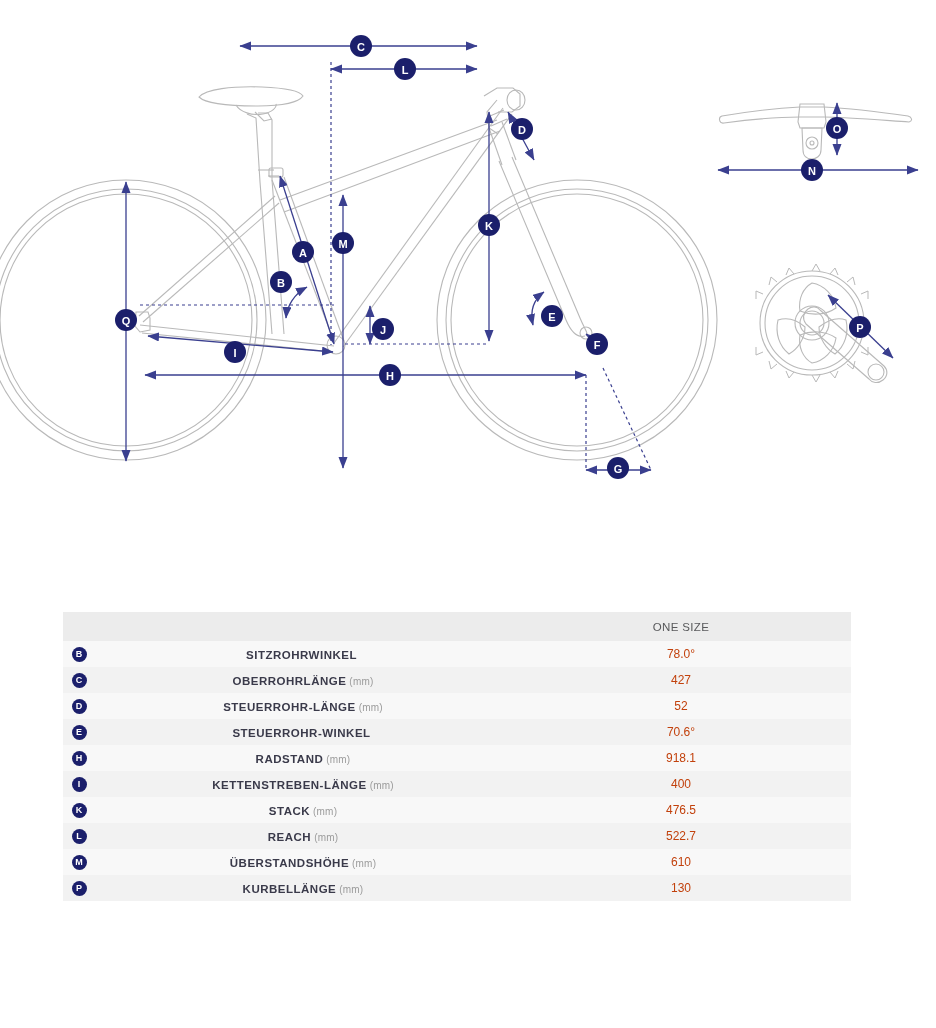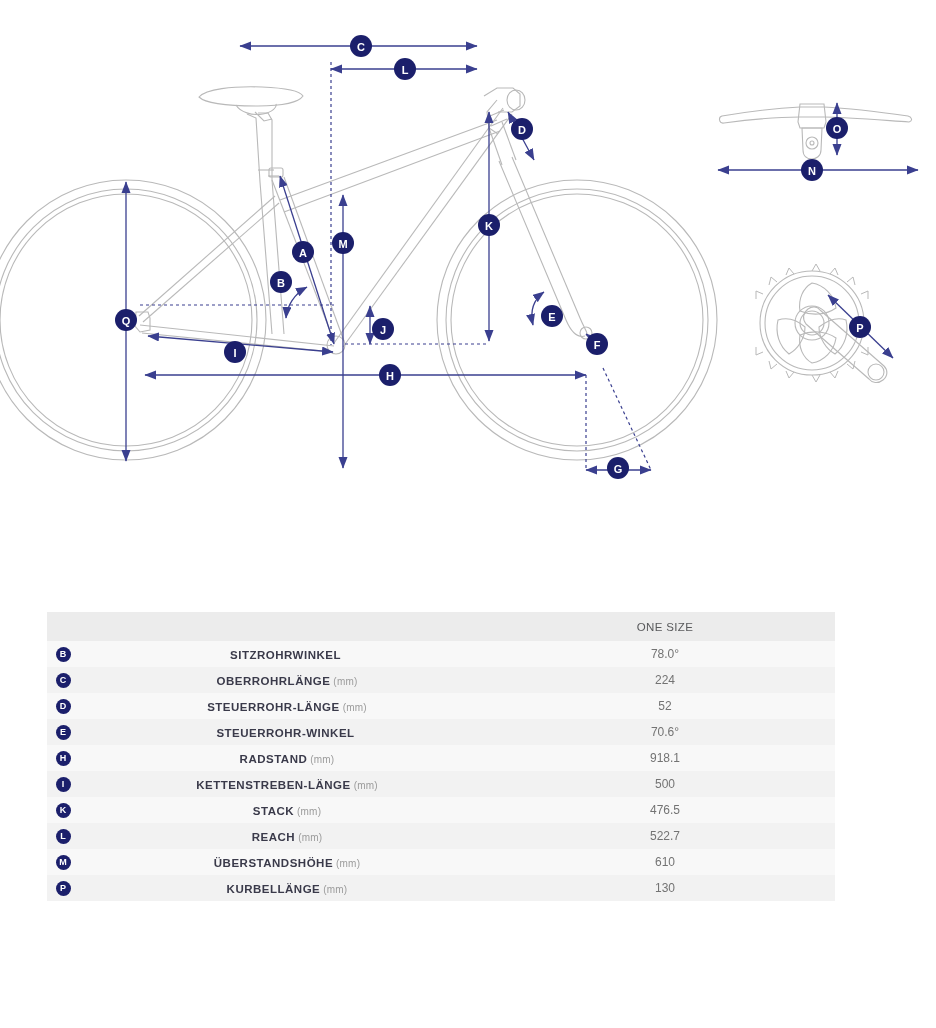--- a/index.html
+++ b/index.html
@@ -36,21 +36,21 @@
     font-family: "Liberation Sans", sans-serif;
     font-size: 11px;
     font-weight: bold;
     text-anchor: middle;
     dominant-baseline: central;
   }
 
   
   #geometry-table {
     position: absolute;
-    left: 47px;
+    left: 63px;
     top: 612px;
     width: 788px;
     border-collapse: collapse;
     table-layout: fixed;
   }
   #geometry-table col.c-badge { width: 32px; }
   #geometry-table col.c-label { width: 416px; }
   #geometry-table col.c-value { width: 340px; }
 
   #geometry-table th,
@@ -116,21 +116,21 @@
     font-size: 10px;
     font-weight: normal;
     color: #9b9b9b;
     letter-spacing: 0.2px;
     margin-left: 3px;
   }
   .value-cell {
     text-align: center;
     vertical-align: middle;
     font-size: 12px;
-    color: #737373;
+    color: #c2410c;
   }
 </style>
 </head>
 <body>
 
 <div id="geometry-diagram">
   <svg width="936" height="520" viewBox="0 0 936 520" xmlns="http://www.w3.org/2000/svg">
     <defs>
       <marker id="arrEnd" markerWidth="9" markerHeight="7" refX="8.5" refY="3.5" orient="auto">
         <polygon points="0 0, 9 3.5, 0 7" fill="#3a3f8f"></polygon>
@@ -379,41 +379,41 @@
   </thead>
   <tbody id="geometry-tbody">
       <tr class="geo-row odd">
         <td class="badge-cell"><span class="row-badge">B</span></td>
         <td class="label-cell"><span class="label-text">SITZROHRWINKEL</span><span class="label-unit"></span></td>
         <td class="value-cell">78.0°</td>
       </tr>
       <tr class="geo-row even">
         <td class="badge-cell"><span class="row-badge">C</span></td>
         <td class="label-cell"><span class="label-text">OBERROHRLÄNGE</span><span class="label-unit">(mm)</span></td>
-        <td class="value-cell">224</td>
+        <td class="value-cell">427</td>
       </tr>
       <tr class="geo-row odd">
         <td class="badge-cell"><span class="row-badge">D</span></td>
         <td class="label-cell"><span class="label-text">STEUERROHR-LÄNGE</span><span class="label-unit">(mm)</span></td>
         <td class="value-cell">52</td>
       </tr>
       <tr class="geo-row even">
         <td class="badge-cell"><span class="row-badge">E</span></td>
         <td class="label-cell"><span class="label-text">STEUERROHR-WINKEL</span><span class="label-unit"></span></td>
         <td class="value-cell">70.6°</td>
       </tr>
       <tr class="geo-row odd">
         <td class="badge-cell"><span class="row-badge">H</span></td>
         <td class="label-cell"><span class="label-text">RADSTAND</span><span class="label-unit">(mm)</span></td>
         <td class="value-cell">918.1</td>
       </tr>
       <tr class="geo-row even">
         <td class="badge-cell"><span class="row-badge">I</span></td>
         <td class="label-cell"><span class="label-text">KETTENSTREBEN-LÄNGE</span><span class="label-unit">(mm)</span></td>
-        <td class="value-cell">500</td>
+        <td class="value-cell">400</td>
       </tr>
       <tr class="geo-row odd">
         <td class="badge-cell"><span class="row-badge">K</span></td>
         <td class="label-cell"><span class="label-text">STACK</span><span class="label-unit">(mm)</span></td>
         <td class="value-cell">476.5</td>
       </tr>
       <tr class="geo-row even">
         <td class="badge-cell"><span class="row-badge">L</span></td>
         <td class="label-cell"><span class="label-text">REACH</span><span class="label-unit">(mm)</span></td>
         <td class="value-cell">522.7</td>

